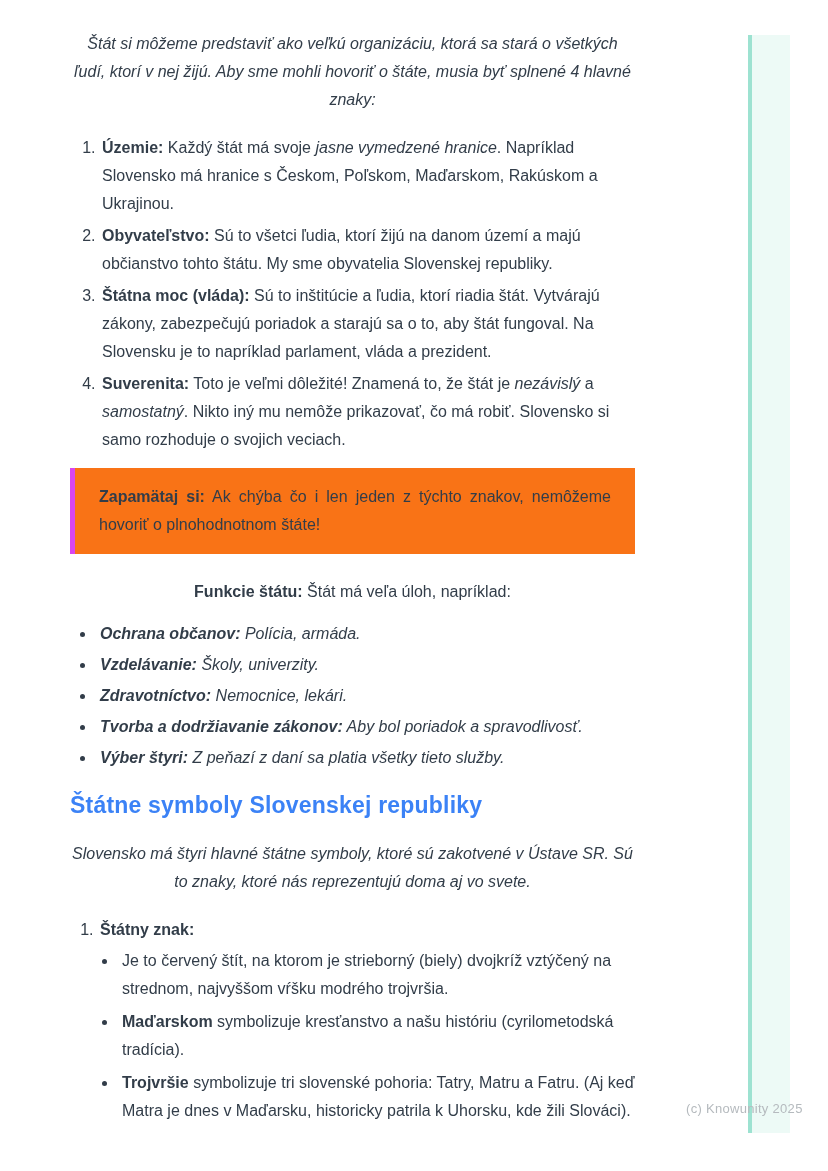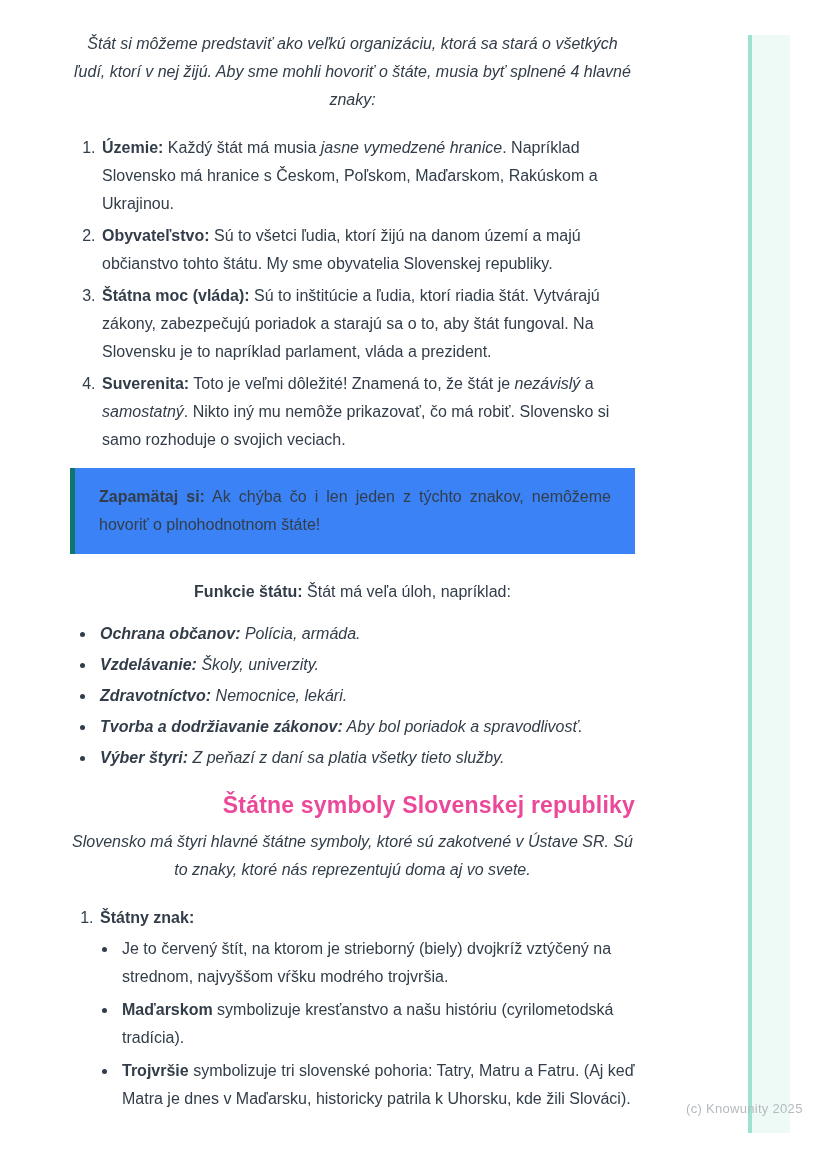--- a/index.html
+++ b/index.html
@@ -49,45 +49,44 @@
   .content p { margin: 0 0 20px; text-align: center; }
   .justify { text-align: justify; font-style: italic; }
 
   ol.features {
     margin: 0 0 14px;
     padding-left: 30px;
   }
   ol.features > li { margin-bottom: 4px; padding-left: 2px; }
 
   .callout {
-    background: #3b82f6;
-    border-left: 5px solid #0f766e;
+    background: #f97316;
+    border-left: 5px solid #d946ef;
     padding: 15px 24px 15px 24px;
     margin: 8px 0 24px;
     text-align: justify;
   }
 
   p.lead-para { margin-bottom: 14px; }
 
   ul.functions {
     list-style: disc;
     margin: 0 0 18px;
     padding-left: 26px;
     font-style: italic;
   }
   ul.functions > li { margin-bottom: 3px; padding-left: 4px; }
 
   h2.section-heading {
-    color: #ec4899;
+    color: #3b82f6;
     font-size: 23px;
     line-height: 30px;
     font-weight: 700;
-    margin: 0 0 8px;
+    margin: 0 0 20px;
     letter-spacing: 0.2px;
-    text-align: right;
   }
 
   ol.symbols {
     margin: 0;
     padding-left: 28px;
   }
   ol.symbols > li { padding-left: 2px; }
   .symbol-title { margin-bottom: 3px; }
   ul.symbol-points {
     list-style: disc;
@@ -101,21 +100,21 @@
 
 <div class="side-strip"></div>
 
 <div class="watermark">(c) Knowunity 2025</div>
 
 <div class="content">
 
   <p class="justify"><span>Štát si môžeme predstaviť ako veľkú organizáciu, ktorá sa stará o všetkých ľudí, ktorí v nej žijú. Aby sme mohli hovoriť o štáte, musia byť splnené 4 hlavné znaky:</span></p>
 
   <ol class="features">
-      <li><span class="b">Územie:</span><span> Každý štát má musia </span><span class="i">jasne vymedzené hranice</span><span>. Napríklad Slovensko má hranice s Českom, Poľskom, Maďarskom, Rakúskom a Ukrajinou.</span></li>
+      <li><span class="b">Územie:</span><span> Každý štát má svoje </span><span class="i">jasne vymedzené hranice</span><span>. Napríklad Slovensko má hranice s Českom, Poľskom, Maďarskom, Rakúskom a Ukrajinou.</span></li>
       <li><span class="b">Obyvateľstvo:</span><span> Sú to všetci ľudia, ktorí žijú na danom území a majú občianstvo tohto štátu. My sme obyvatelia Slovenskej republiky.</span></li>
       <li><span class="b">Štátna moc (vláda):</span><span> Sú to inštitúcie a ľudia, ktorí riadia štát. Vytvárajú zákony, zabezpečujú poriadok a starajú sa o to, aby štát fungoval. Na Slovensku je to napríklad parlament, vláda a prezident.</span></li>
       <li><span class="b">Suverenita:</span><span> Toto je veľmi dôležité! Znamená to, že štát je </span><span class="i">nezávislý</span><span> a </span><span class="i">samostatný</span><span>. Nikto iný mu nemôže prikazovať, čo má robiť. Slovensko si samo rozhoduje o svojich veciach.</span></li>
     </ol>
 
   <div class="callout">
     <span><span class="b">Zapamätaj si:</span><span> Ak chýba čo i len jeden z týchto znakov, nemôžeme hovoriť o plnohodnotnom štáte!</span></span>
   </div>
 
   <p class="lead-para"><span class="b">Funkcie štátu:</span><span> Štát má veľa úloh, napríklad:</span></p>

